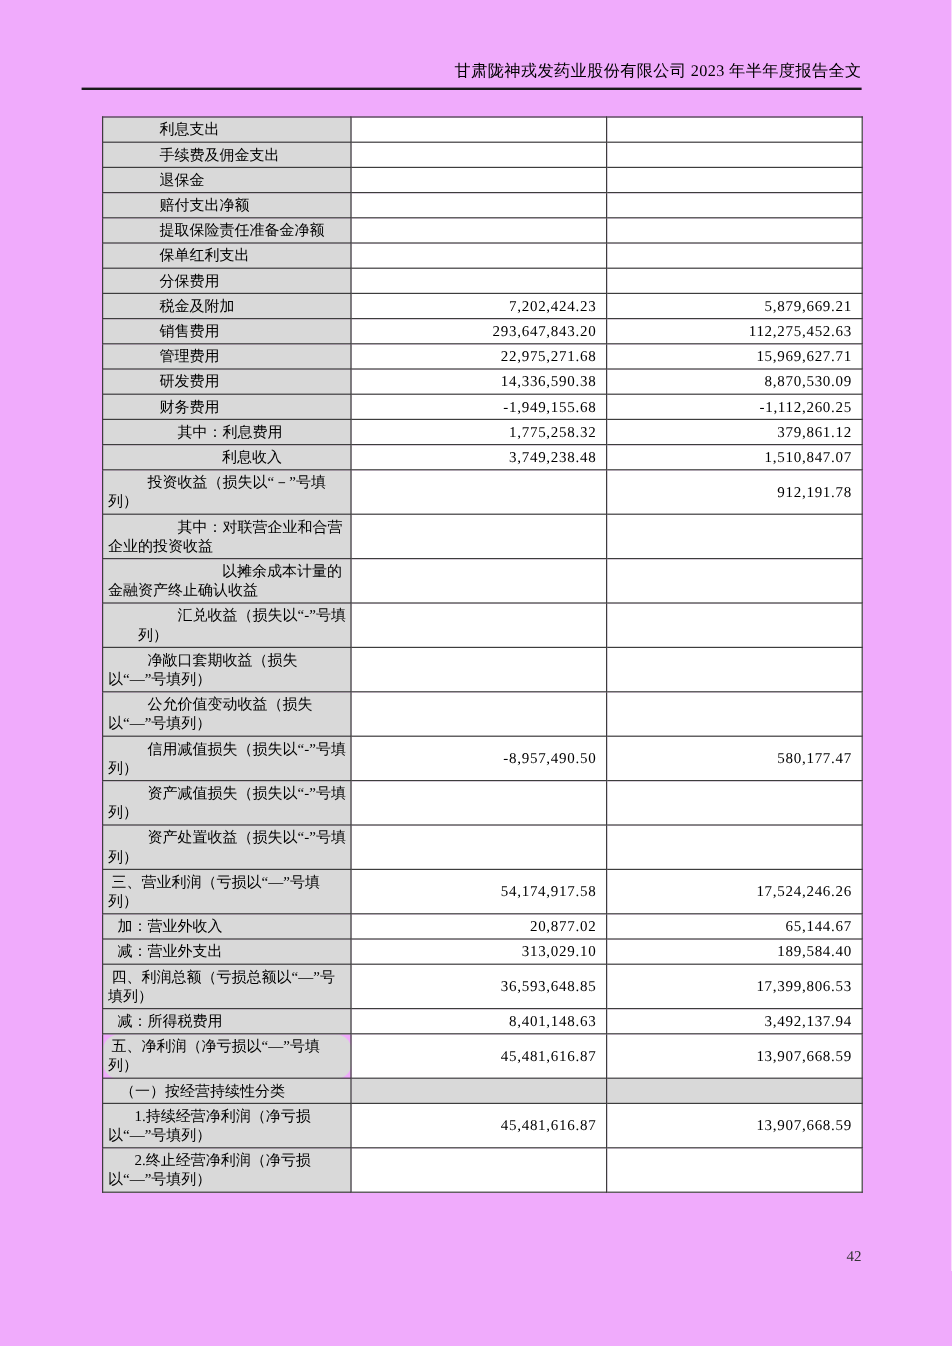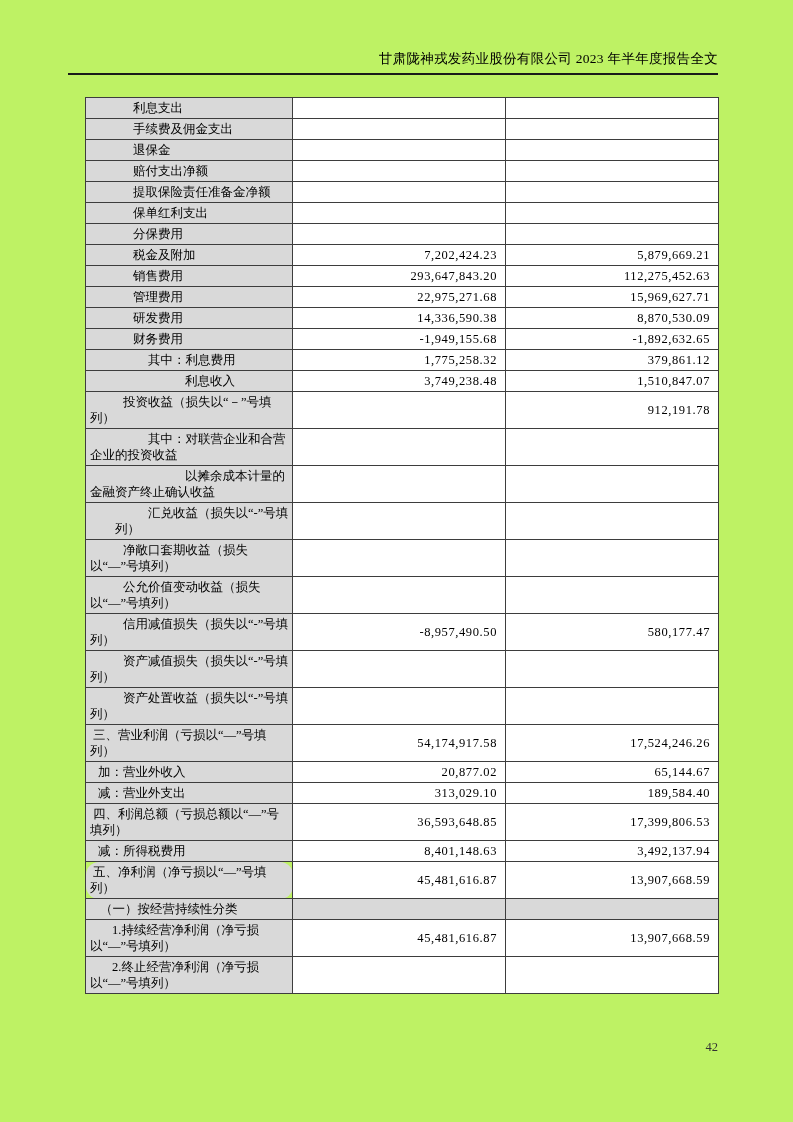--- a/index.html
+++ b/index.html
@@ -4,21 +4,21 @@
 <style>
   html, body {
     margin: 0;
     padding: 0;
     background: #ffffff;
   }
   .page {
     position: relative;
     width: 793px;
     height: 1122px;
-    background: #bef264;
+    background: #f0abfc;
     font-family: "Liberation Serif", "DejaVu Serif", serif;
     color: #000000;
     overflow: hidden;
   }
   .doc-header {
     position: absolute;
     top: 50px;
     left: 68px;
     width: 650px;
     text-align: right;
@@ -152,21 +152,21 @@
           <td class="value-cell">15,969,627.71</td>
         </tr>
         <tr>
           <td class="label-cell" style="text-indent: 43px; margin-top: 41px;">研发费用</td>
           <td class="value-cell">14,336,590.38</td>
           <td class="value-cell">8,870,530.09</td>
         </tr>
         <tr>
           <td class="label-cell" style="text-indent: 43px;">财务费用</td>
           <td class="value-cell">-1,949,155.68</td>
-          <td class="value-cell">-1,892,632.65</td>
+          <td class="value-cell">-1,112,260.25</td>
         </tr>
         <tr>
           <td class="label-cell" style="text-indent: 58px;">其中：利息费用</td>
           <td class="value-cell">1,775,258.32</td>
           <td class="value-cell">379,861.12</td>
         </tr>
         <tr>
           <td class="label-cell" style="text-indent: 95px;">利息收入</td>
           <td class="value-cell">3,749,238.48</td>
           <td class="value-cell">1,510,847.07</td>

